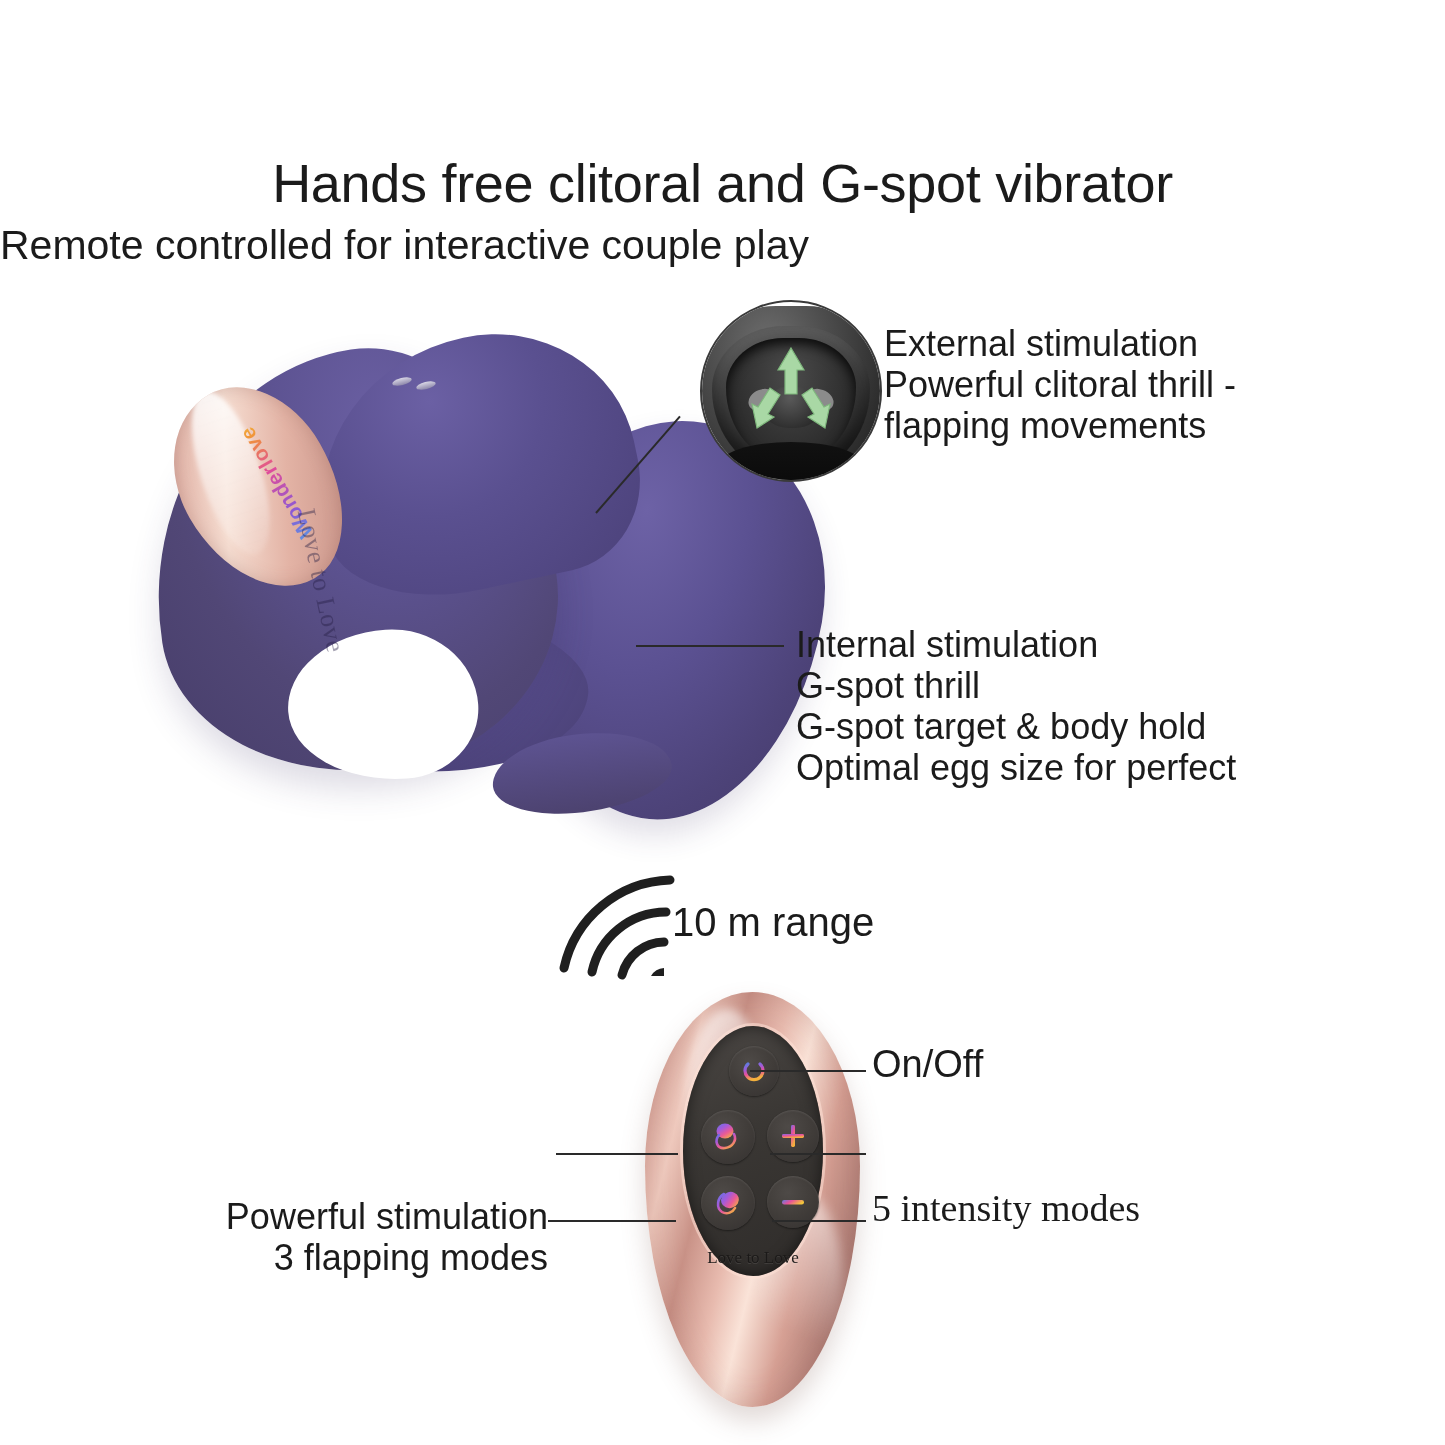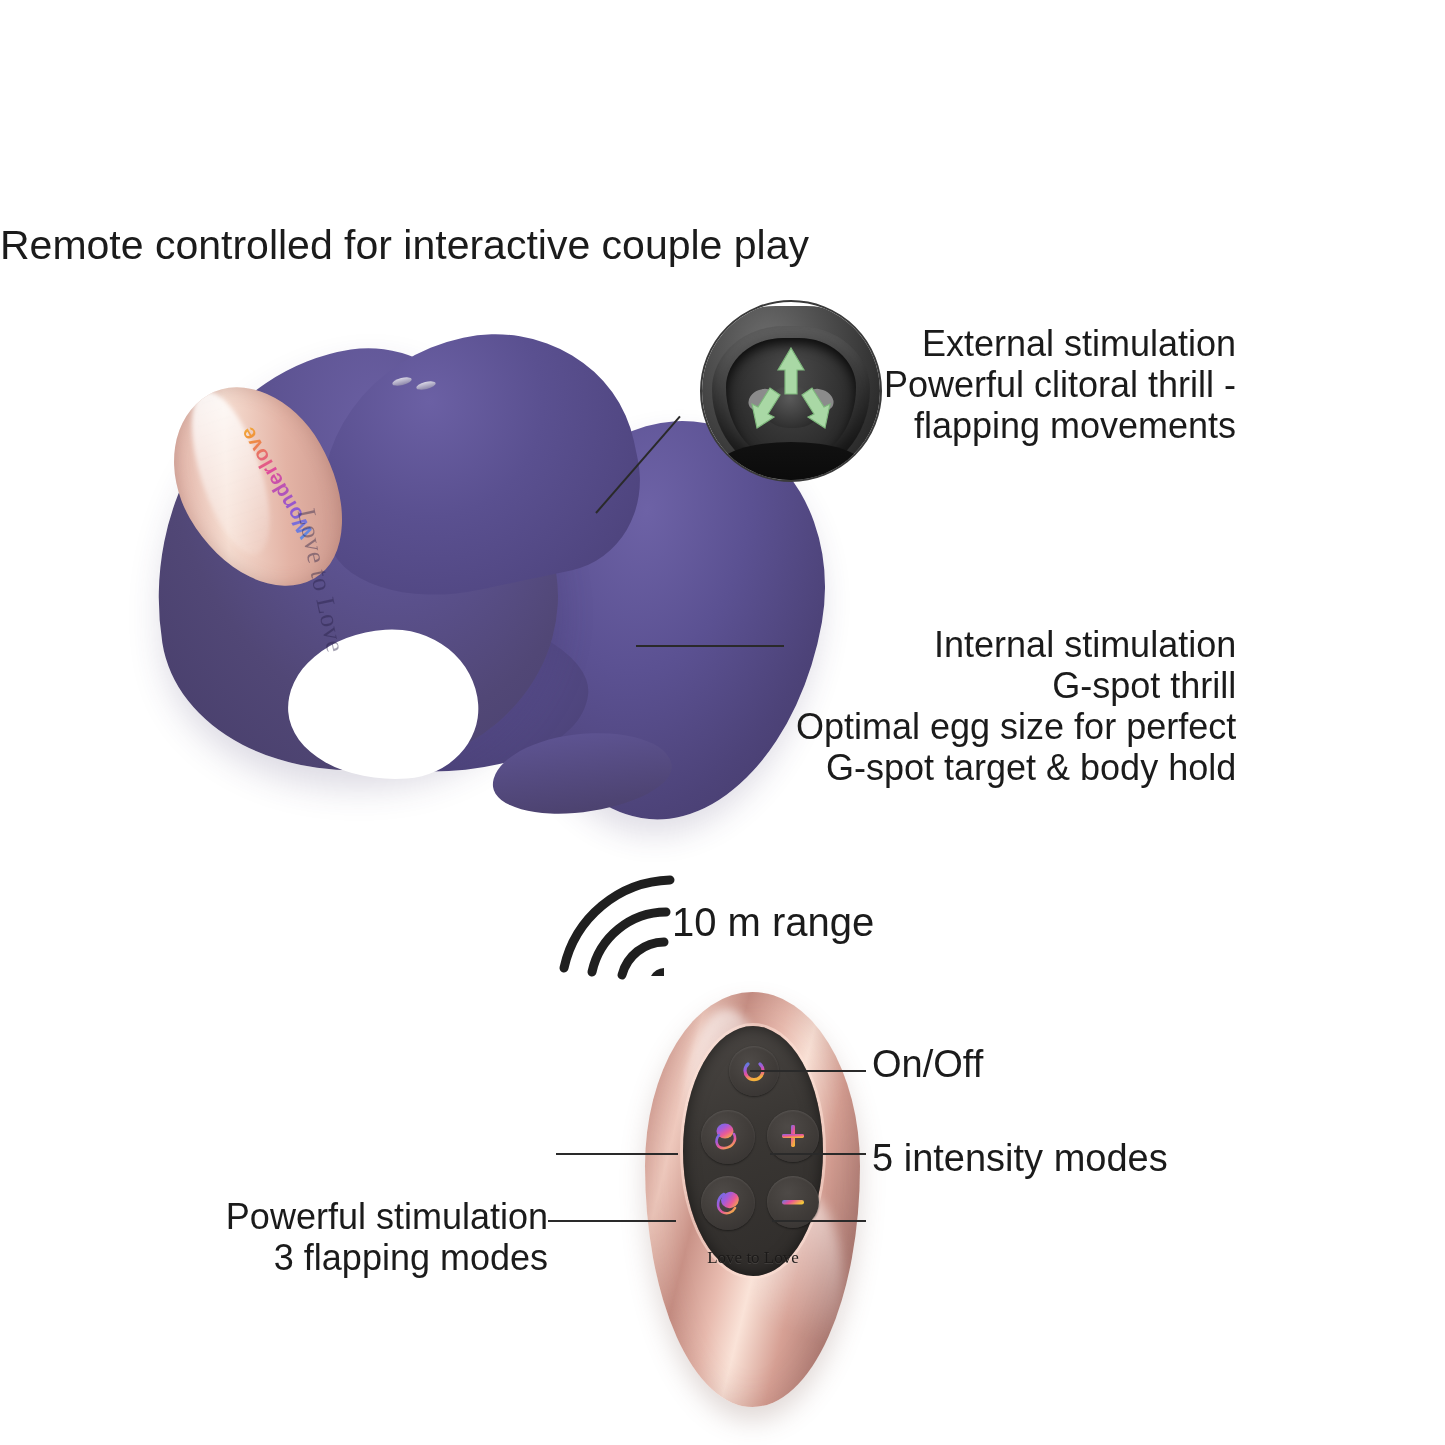--- a/index.html
+++ b/index.html
@@ -42,32 +42,31 @@
     white-space: nowrap;
   }
 
   
   .callout {
     position: absolute;
     font-size: 36px;
     line-height: 1.14;
     color: #1b1b1b;
     white-space: nowrap;
-    text-align: right;
   }
   .callout div { white-space: nowrap; }
 
   .callout-right-top { left: 884px; top: 323px; }
   .callout-right-mid { left: 796px; top: 624px; }
   .callout-range {
     left: 672px; top: 900px;
     font-size: 40px;
   }
   .callout-onoff  { left: 872px; top: 1043px; font-size: 38px; }
-  .callout-intens { left: 872px; top: 1137px; font-size: 38px; }
+  .callout-intens { left: 872px; top: 1187px; font-size: 38px; font-family: Liberation Serif, serif; }
   .callout-left-1 {
     left: 228px; top: 1068px;
     text-align: right; width: 320px;
     font-size: 36px;
   }
   .callout-left-2 {
     left: 218px; top: 1196px;
     text-align: right; width: 330px;
     font-size: 36px;
   }
@@ -340,20 +339,21 @@
     font-size: 17px;
     color: #1b1918;
     text-shadow: 0 1px 0 rgba(255,255,255,.10);
   }
 </style>
 </head>
 <body>
 
 <div id="stage">
 
+  <div class="title">Hands free clitoral and G-spot vibrator</div>
   <div class="subtitle">Remote controlled for interactive couple play</div>
 
   <div class="product-wrap">
 
     <div class="egg"></div>
 
     <div class="body-arm"></div>
     <div class="body-main"></div>
     <div class="body-head"></div>
     <div class="body-neck"></div>
@@ -393,22 +393,22 @@
     <div>External stimulation</div>
     <div>Powerful clitoral thrill -</div>
     <div>flapping movements</div>
   </div>
 
   <div class="lline" style="left:636px; top:645px; width:148px;"></div>
 
   <div class="callout callout-right-mid">
     <div>Internal stimulation</div>
     <div>G-spot thrill</div>
+    <div>G-spot target &amp; body hold</div>
     <div>Optimal egg size for perfect</div>
-    <div>G-spot target &amp; body hold</div>
   </div>
 
   <svg class="wifi" viewBox="0 0 130 110">
     <g fill="none" stroke="#1f1f1f" stroke-width="9" stroke-linecap="round">
       <path d="M118 8 A 112 112 0 0 0 12 96"></path>
     </g>
     <g fill="none" stroke="#1f1f1f" stroke-width="9" stroke-linecap="round">
       <path d="M114 40 A 76 76 0 0 0 40 100"></path>
     </g>
     <g fill="none" stroke="#1f1f1f" stroke-width="9" stroke-linecap="round">

